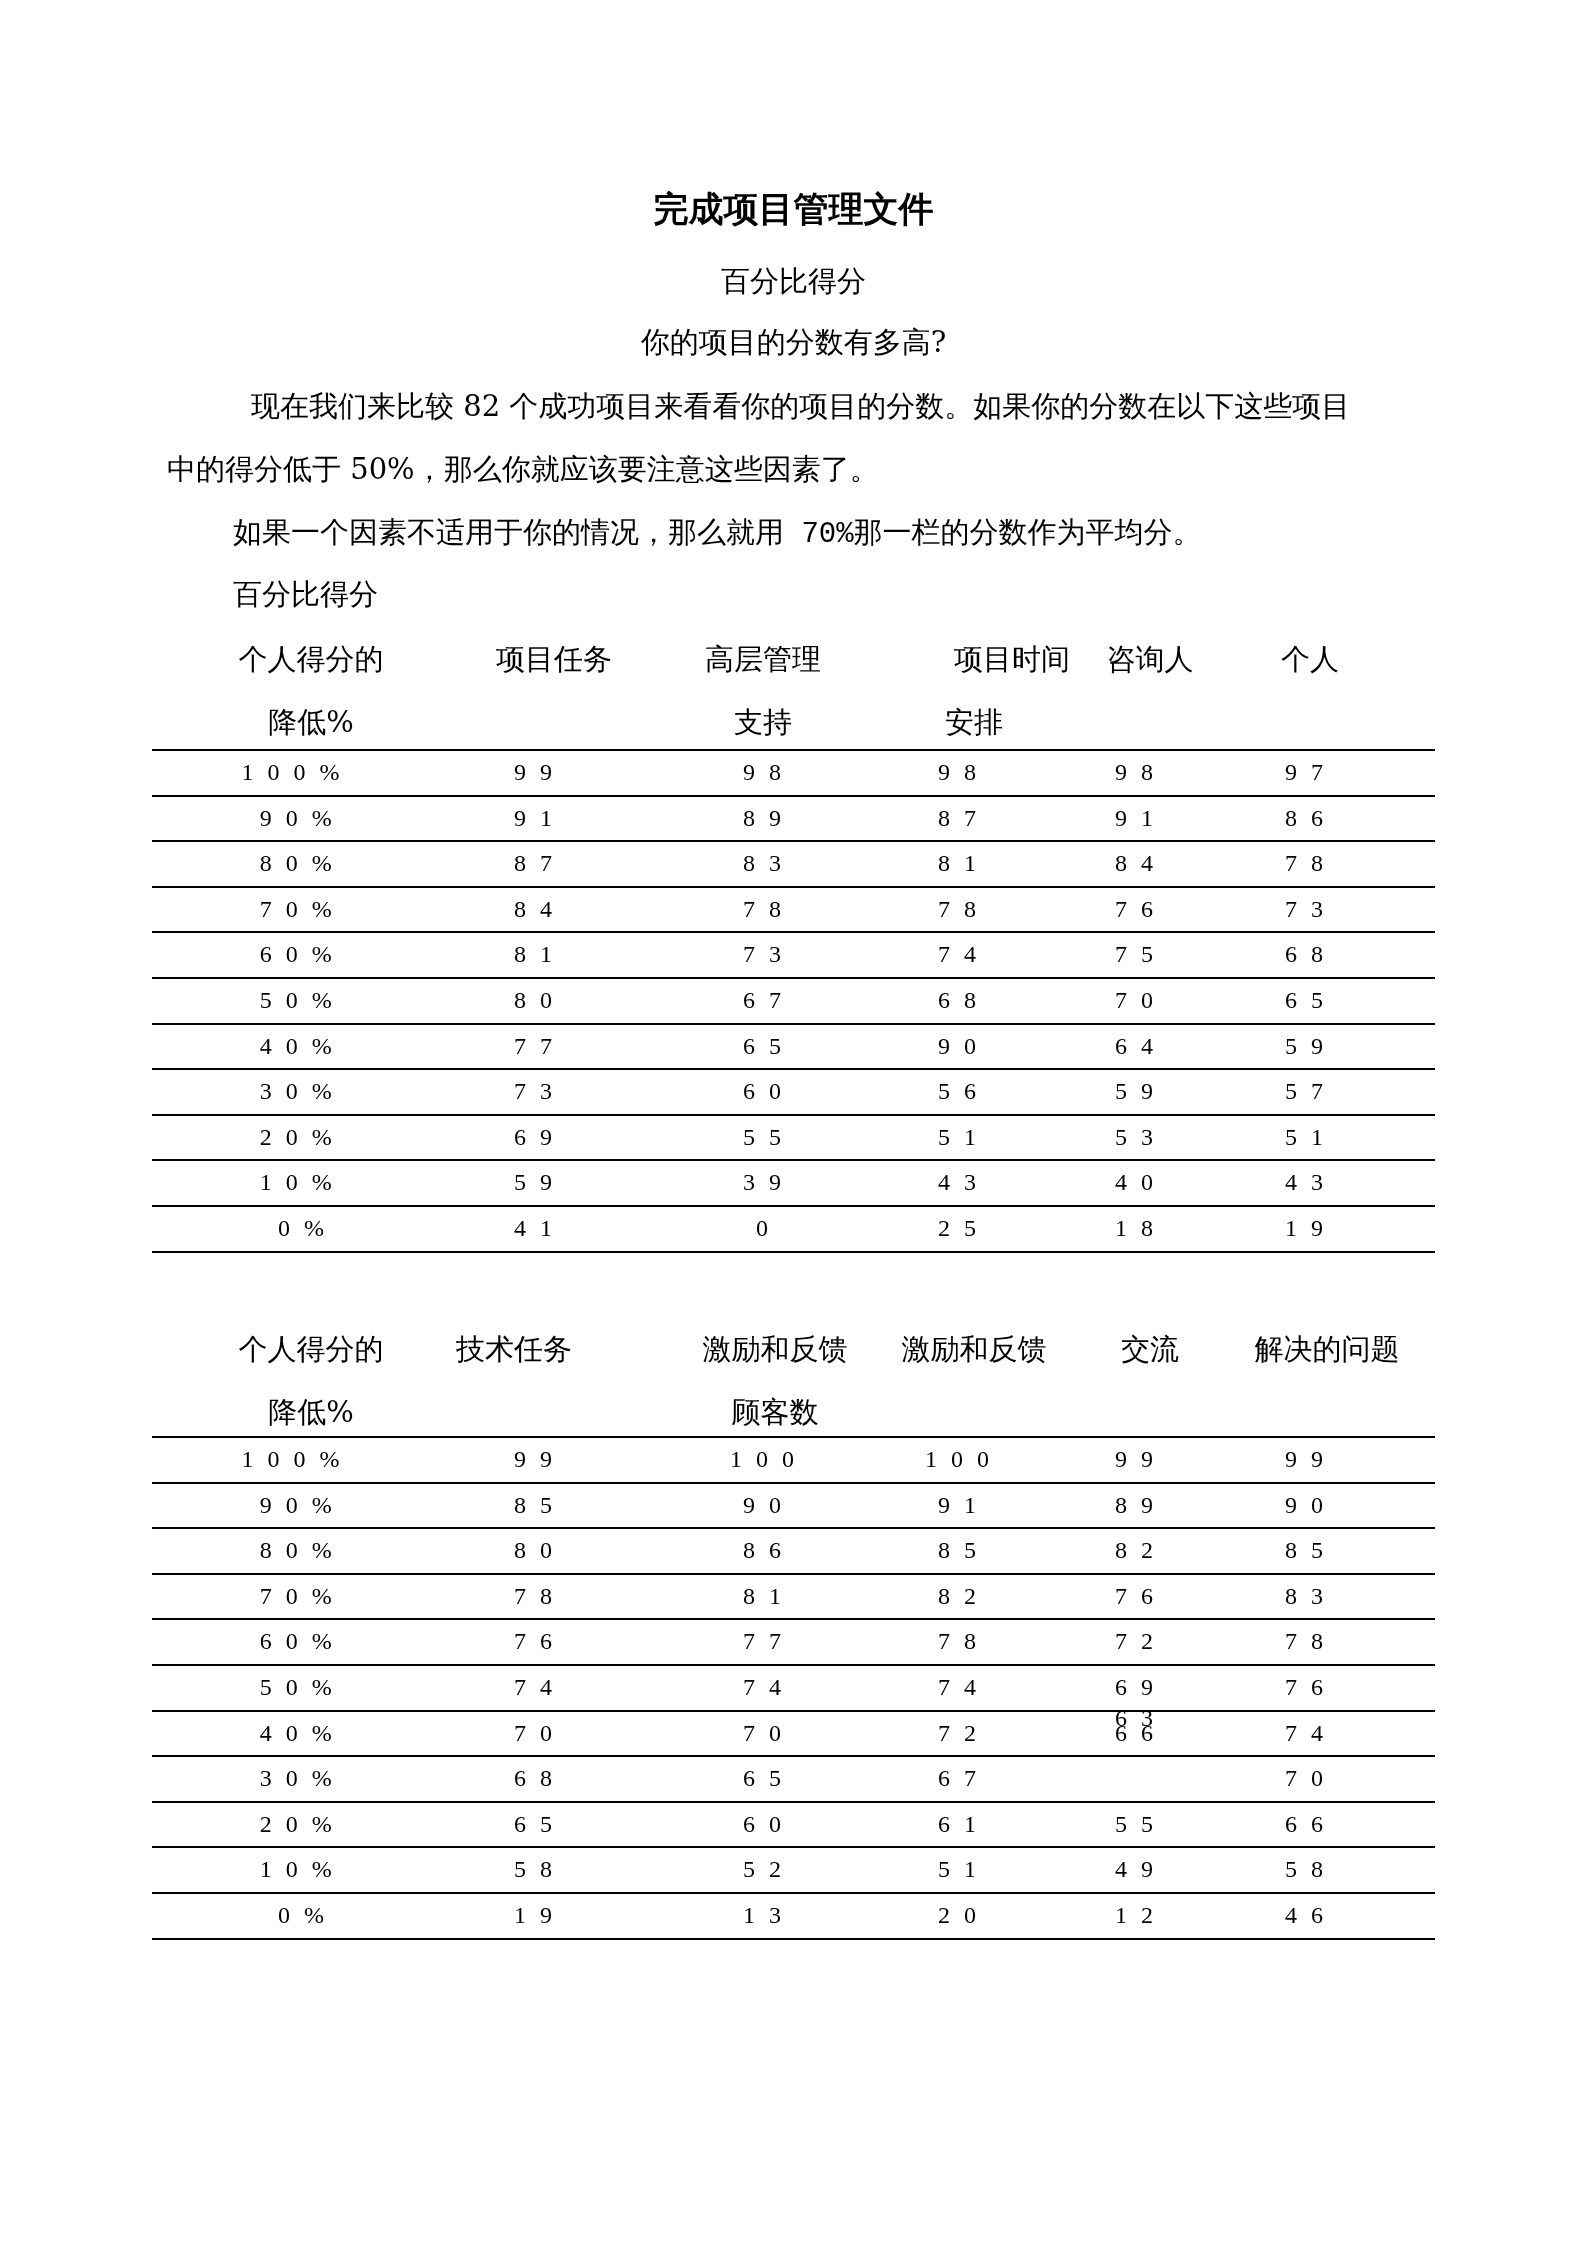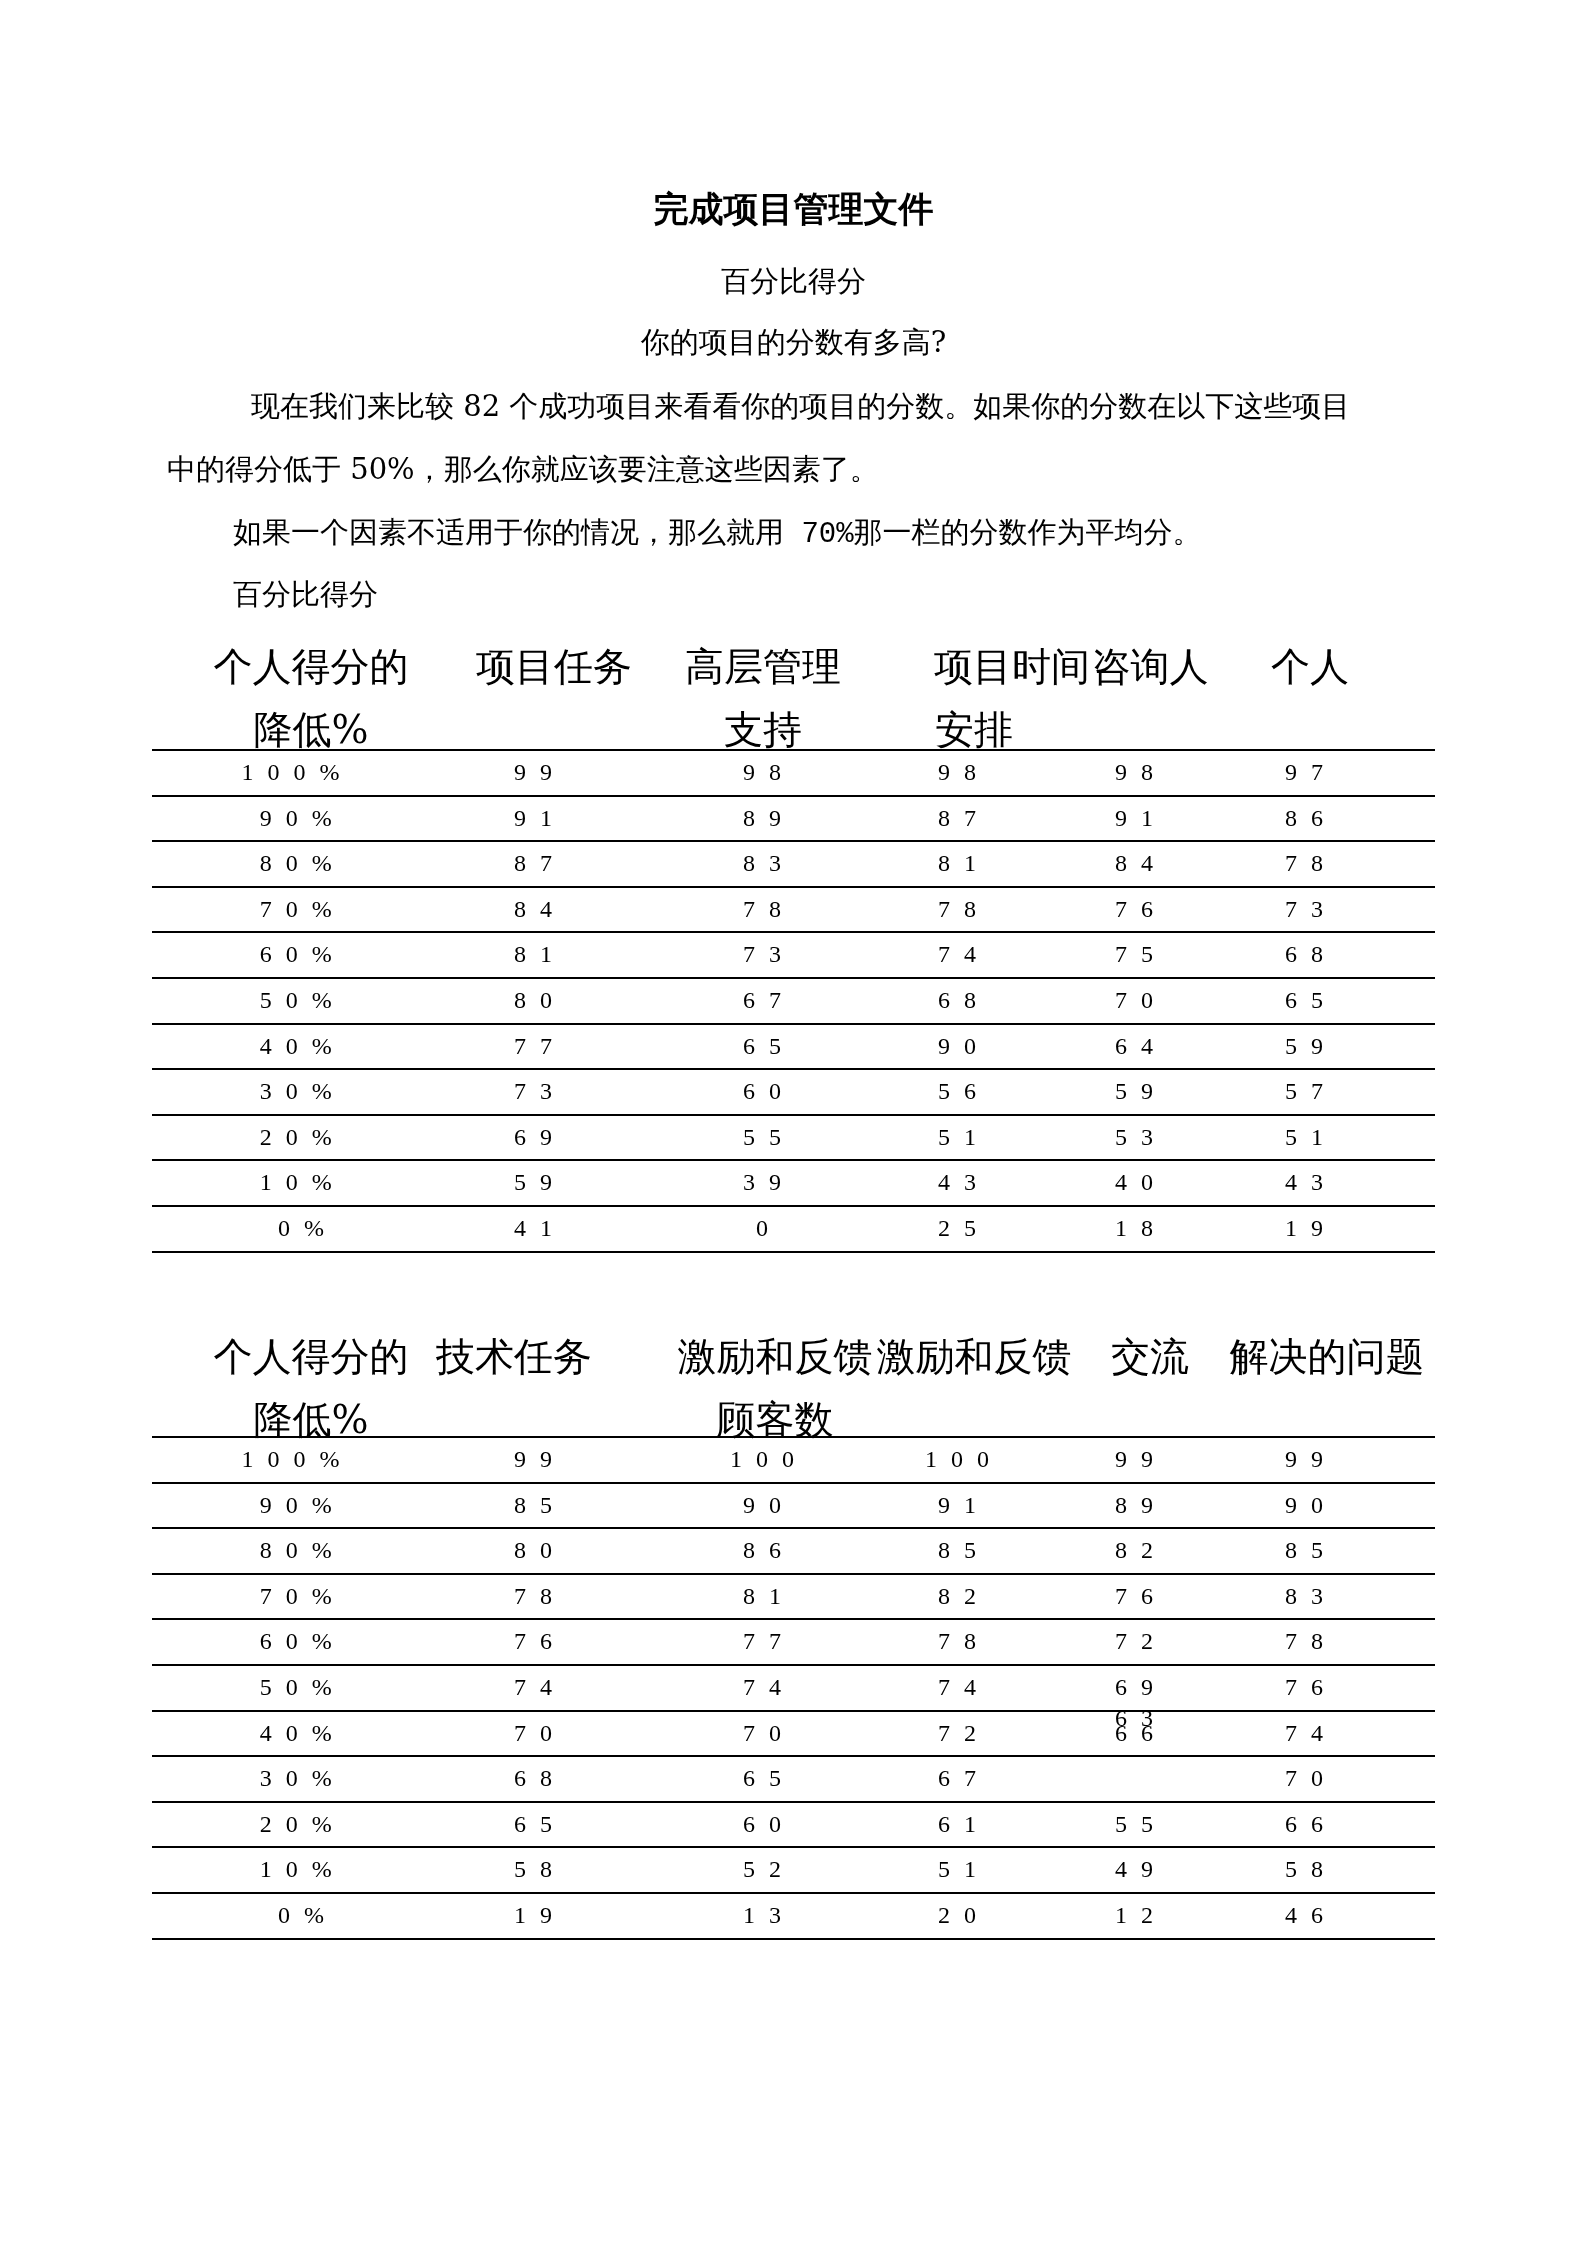--- a/index.html
+++ b/index.html
@@ -3,21 +3,21 @@
 <meta charset="utf-8">
 <style>
   html, body { margin:0; padding:0; background:#ffffff; }
   body { width:1587px; height:2245px; position:relative; overflow:hidden;
          font-family:"DejaVu Serif","Liberation Serif",serif; color:#000; }
   .abs { position:absolute; white-space:nowrap; }
   .title { top:186px; left:0; width:1587px; text-align:center; font-size:35px; font-weight:bold;
            font-family:"DejaVu Sans","Liberation Sans",sans-serif; }
   .subtitle { left:0; width:1587px; text-align:center; font-size:29px; }
   .para { font-size:29px; }
-  .hdr { font-size:39px; text-align:right; transform:translateX(-50%); }
+  .hdr { font-size:29px; text-align:right; transform:translateX(-50%); }
   .rule { position:absolute; left:152px; width:1283px; height:0; border-top:2px solid #000; }
   .cell { position:absolute; font-size:24px; letter-spacing:14px; transform:translateX(-50%);
           font-family:"Liberation Serif","DejaVu Serif",serif; }
 </style>
 </head>
 <body>
 
 <div>
   <div class="abs title">完成项目管理文件</div>
   <div class="abs subtitle" style="top:262px;">百分比得分</div>

